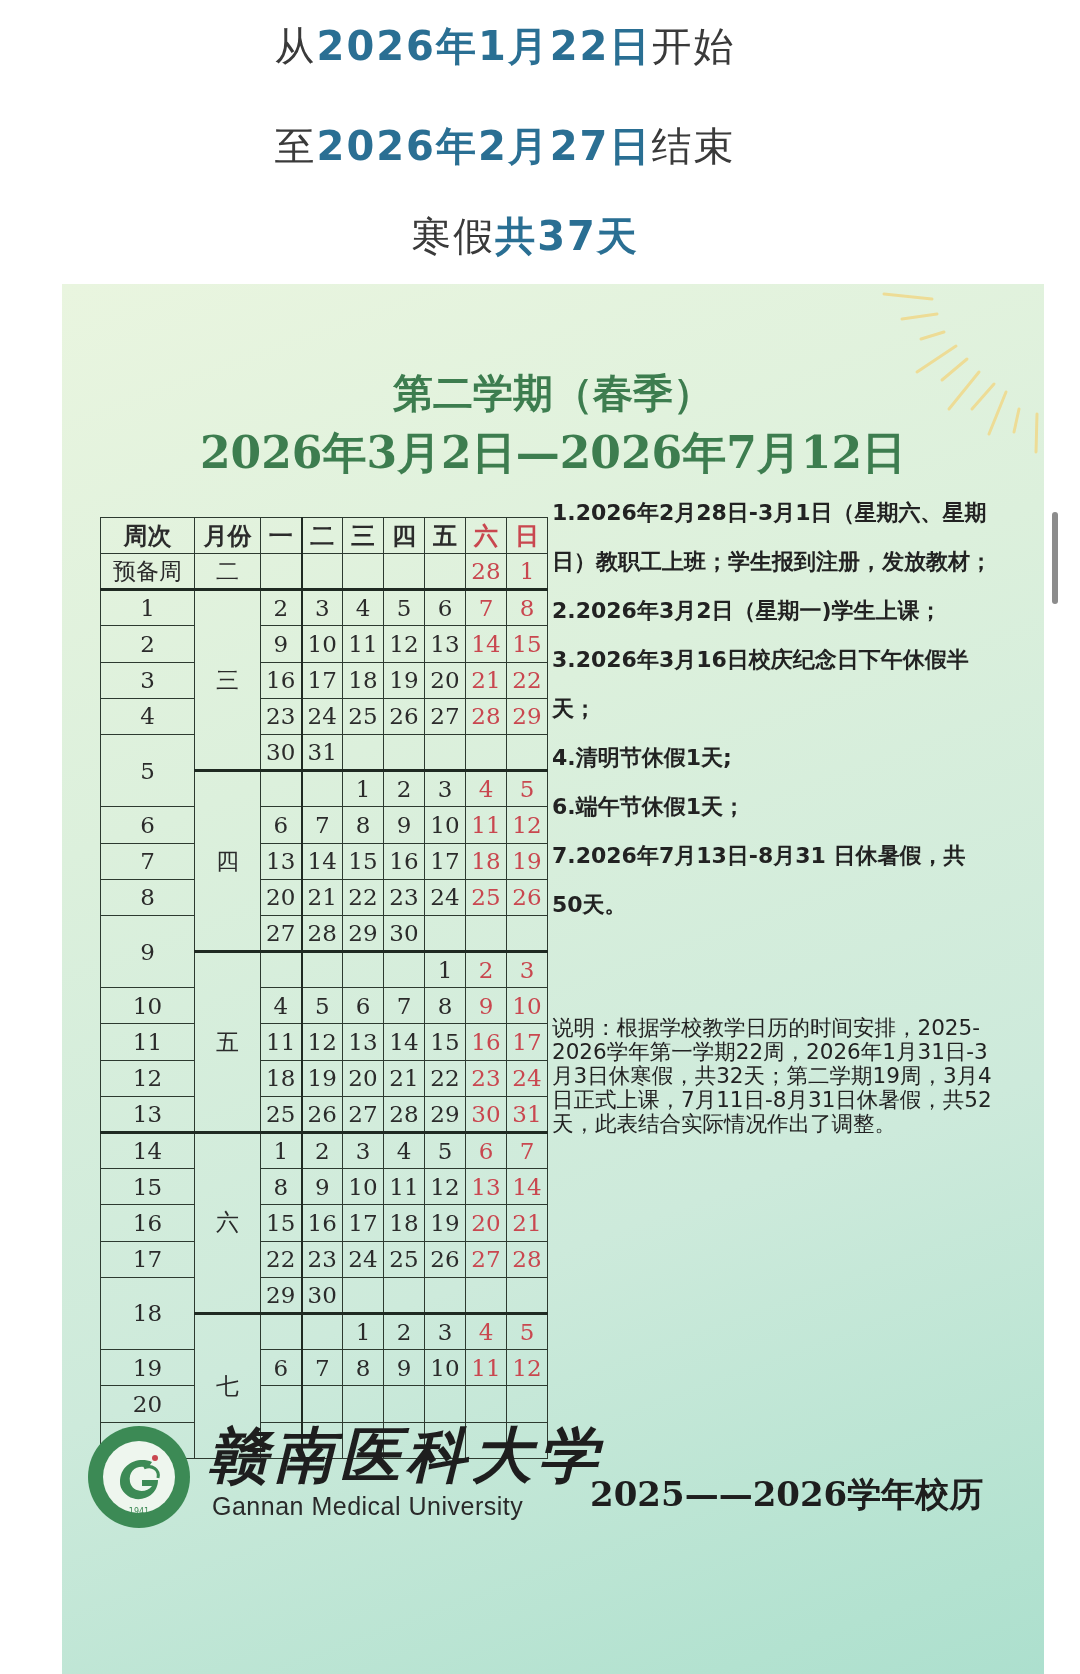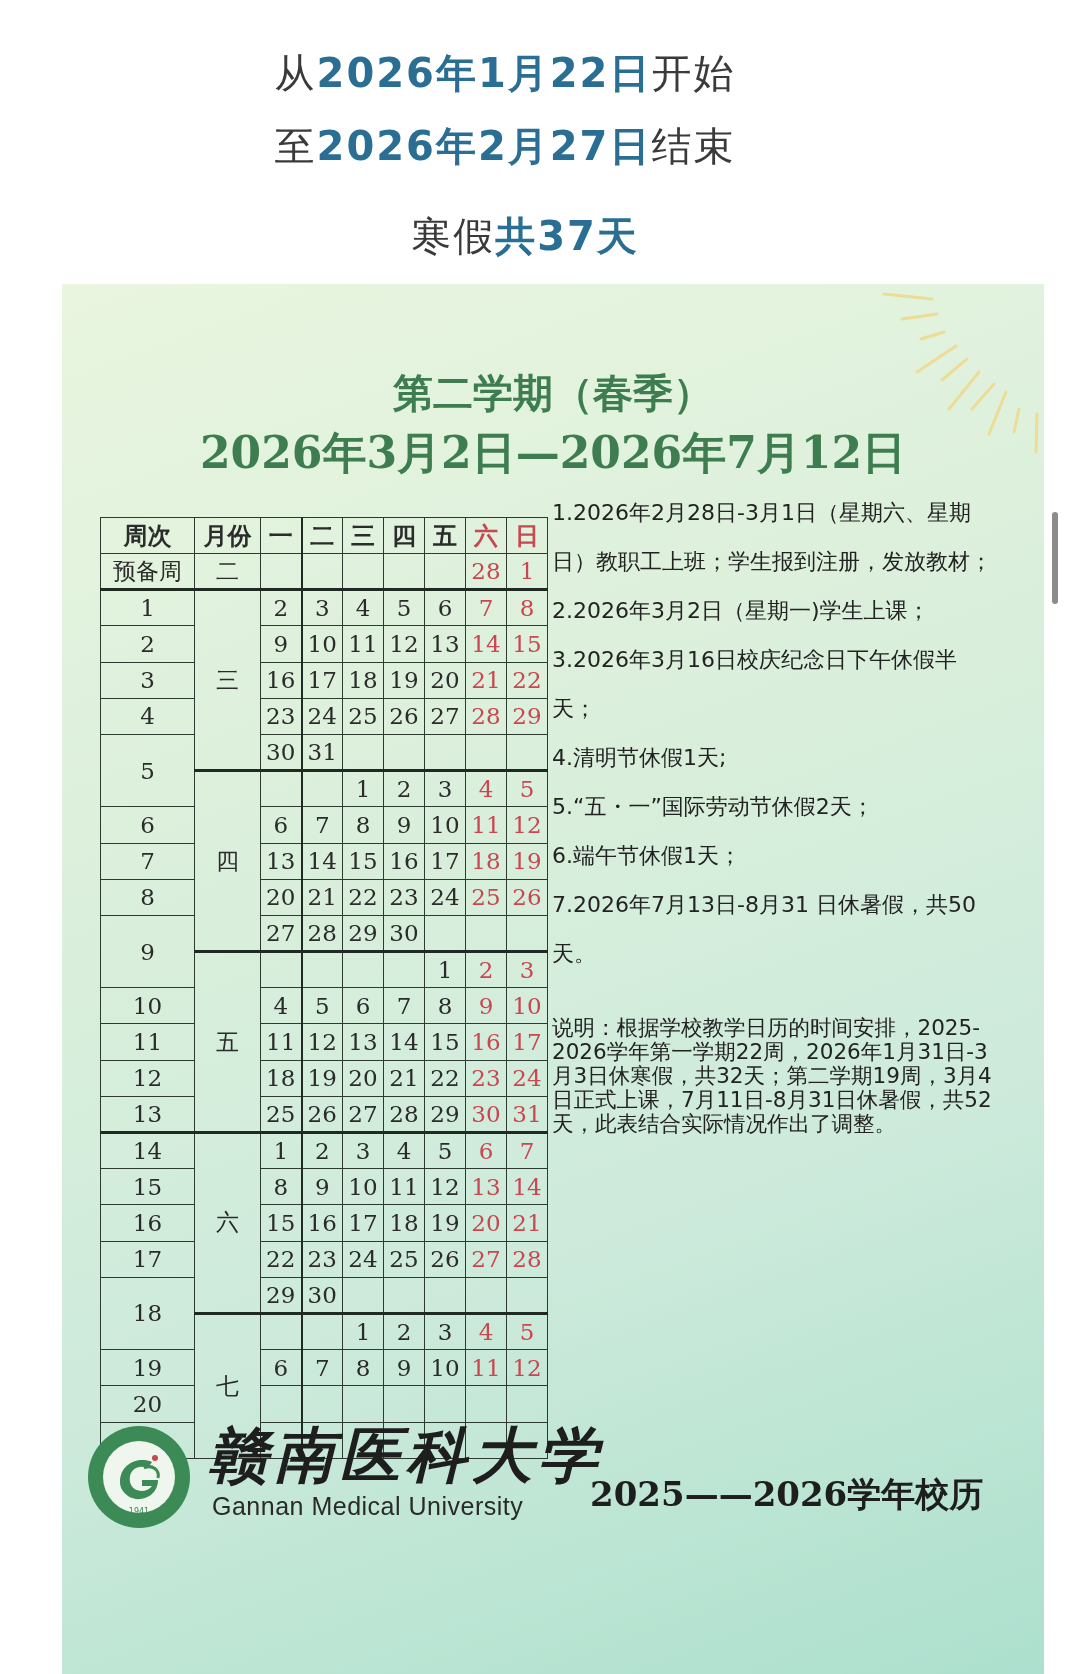--- a/index.html
+++ b/index.html
@@ -3,21 +3,21 @@
 <meta charset="utf-8">
 <style>
   * { margin: 0; padding: 0; box-sizing: border-box; }
   html, body { width: 1080px; height: 1674px; background: #ffffff; overflow: hidden; }
   body { position: relative; font-family: "DejaVu Sans", "Liberation Sans", sans-serif; }
 
   
   .summary { position: absolute; left: 0; top: 0; width: 1010px; text-align: center; color: #3a3a3a; }
   .summary .line { position: absolute; left: 0; width: 100%; font-size: 40px; letter-spacing: 2px; line-height: 48px; }
   .summary .hl { color: #2a6f93; font-weight: bold; }
-  .l1 { top: 49px; }
+  .l1 { top: 22px; }
   .l2 { top: 122px; }
   .l3 { top: 212px; margin-left: 20px; }
 
   
   .poster {
     position: absolute; left: 62px; top: 284px; width: 982px; height: 1556px;
     background: linear-gradient(160deg, #e9f5df 0%, #dcf0dc 30%, #cdeadb 60%, #b3e2d0 85%, #a4dccb 100%);
     overflow: hidden;
   }
   .sun { position: absolute; right: 0; top: 0; width: 240px; height: 200px; }
@@ -37,21 +37,21 @@
   .cal td { font-size: 23px; height: 36.2px; }
   .cal .wk { width: 94px; }
   .cal .mo { width: 66px; }
   .cal .d  { width: 41px; }
   .cal .red { color: #c9474f; }
   .cal .thick-top td { border-top: 3px solid #1f2a22; }
   .cal .daycell-thick-left { border-left: 2.5px solid #1f2a22; }
 
   
   .notes { position: absolute; left: 490px; top: 204px; width: 440px; color: #222;
-           font-family: "DejaVu Sans", "Liberation Sans", sans-serif; font-size: 22px; line-height: 49px; }
+           font-family: "DejaVu Sans", "Liberation Sans", sans-serif; font-size: 22px; line-height: 49px; font-weight: bold; }
   .note-item { display: block; }
   .remark { position: absolute; left: 490px; top: 732px; width: 440px; color: #222;
             font-family: "DejaVu Sans", "Liberation Sans", sans-serif; font-size: 21.5px; line-height: 24px; }
 
   
   .logo { position: absolute; left: 24px; top: 1140px; width: 106px; height: 106px; }
   .uni-cn { position: absolute; left: 146px; top: 1132px; font-family: "DejaVu Serif", "Liberation Serif", serif;
             font-size: 60px; font-weight: bold; color: #1e1e1e; letter-spacing: 6px; font-style: italic; }
   .uni-en { position: absolute; left: 150px; top: 1208px; font-family: "Liberation Sans", sans-serif;
             font-size: 25px; color: #2a2a2a; letter-spacing: 0.5px; }
@@ -365,21 +365,20 @@
           <td class="d red"></td>
         </tr>
       </tbody>
   </table>
 
   <div class="notes">
     <span class="note-item">1.2026年2月28日-3月1日（星期六、星期日）教职工上班；学生报到注册，发放教材；</span>
     <span class="note-item">2.2026年3月2日（星期一)学生上课；</span>
     <span class="note-item">3.2026年3月16日校庆纪念日下午休假半天；</span>
     <span class="note-item">4.清明节休假1天;</span>
-    <span class="note-item">5.“五・一”国际劳动节休假2天；</span>
     <span class="note-item">6.端午节休假1天；</span>
     <span class="note-item">7.2026年7月13日-8月31 日休暑假，共50天。</span>
   </div>
 
   <div class="remark">说明：根据学校教学日历的时间安排，2025-2026学年第一学期22周，2026年1月31日-3月3日休寒假，共32天；第二学期19周，3月4日正式上课，7月11日-8月31日休暑假，共52天，此表结合实际情况作出了调整。</div>
 
   <svg class="logo" viewBox="0 0 106 106">
     <circle cx="53" cy="53" r="51" fill="#3c8a55"></circle>
     <circle cx="53" cy="53" r="36" fill="#eef6ee"></circle>
     <path d="M34 58 C 34 40, 52 32, 66 38 L 62 44 C 52 40, 42 46, 44 58 C 46 68, 60 70, 66 62 L 56 62 L 56 56 L 72 56 C 72 72, 54 80, 42 72 C 37 68, 34 64, 34 58 Z" fill="#3c8a55"></path>

